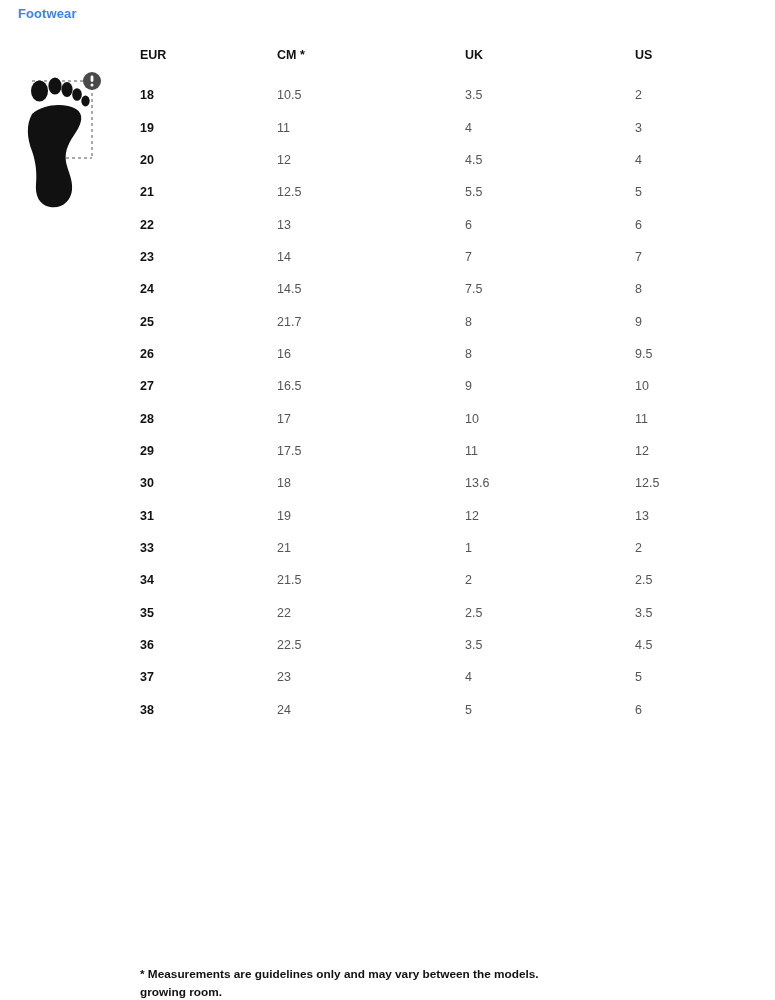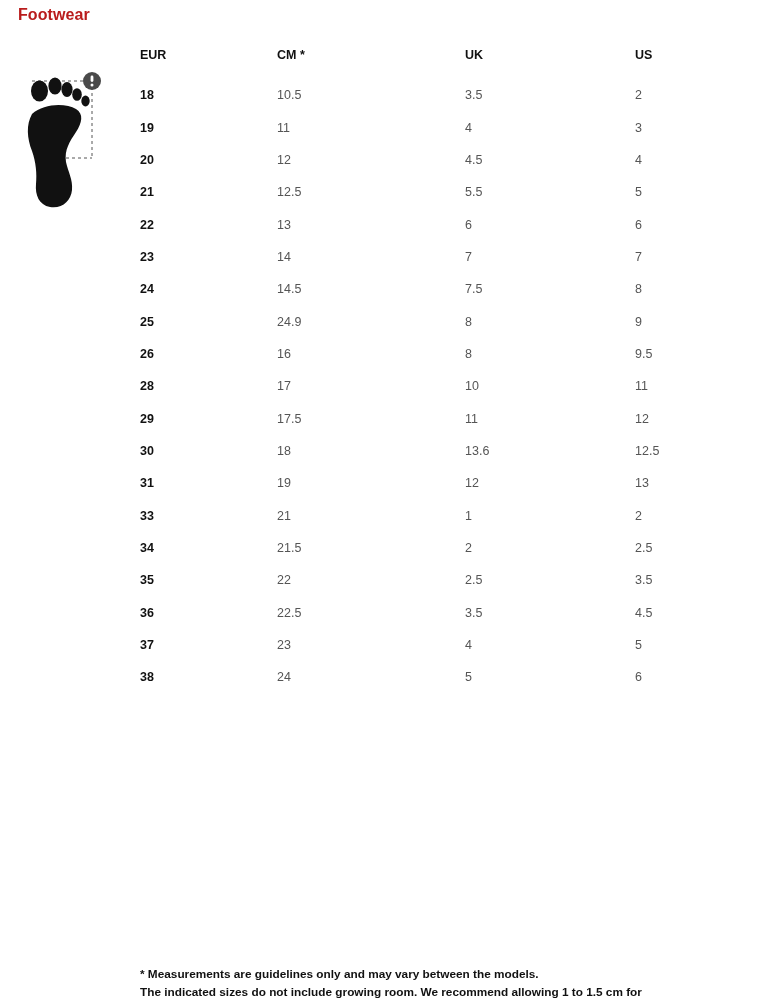--- a/index.html
+++ b/index.html
@@ -14,24 +14,24 @@
     position: relative;
     font-family: "Liberation Sans", sans-serif;
     color: #000000;
     overflow: hidden;
   }
 
   .page-title {
     position: absolute;
     left: 18px;
     top: 6px;
-    font-size: 16px;
+    font-size: 13px;
     font-weight: bold;
     letter-spacing: 0.1px;
-    color: #b91c1c;
+    color: #3b82f6;
   }
 
   
   .foot-figure {
     position: absolute;
     left: 24px;
     top: 62px;
     width: 100px;
     height: 155px;
   }
@@ -162,31 +162,37 @@
       <td class="col-us">7</td>
     </tr>
     <tr>
       <td class="col-eur">24</td>
       <td class="col-cm">14.5</td>
       <td class="col-uk">7.5</td>
       <td class="col-us">8</td>
     </tr>
     <tr>
       <td class="col-eur">25</td>
-      <td class="col-cm">24.9</td>
+      <td class="col-cm">21.7</td>
       <td class="col-uk">8</td>
       <td class="col-us">9</td>
     </tr>
     <tr>
       <td class="col-eur">26</td>
       <td class="col-cm">16</td>
       <td class="col-uk">8</td>
       <td class="col-us">9.5</td>
     </tr>
     <tr>
+      <td class="col-eur">27</td>
+      <td class="col-cm">16.5</td>
+      <td class="col-uk">9</td>
+      <td class="col-us">10</td>
+    </tr>
+    <tr>
       <td class="col-eur">28</td>
       <td class="col-cm">17</td>
       <td class="col-uk">10</td>
       <td class="col-us">11</td>
     </tr>
     <tr>
       <td class="col-eur">29</td>
       <td class="col-cm">17.5</td>
       <td class="col-uk">11</td>
       <td class="col-us">12</td>
@@ -237,15 +243,14 @@
       <td class="col-eur">38</td>
       <td class="col-cm">24</td>
       <td class="col-uk">5</td>
       <td class="col-us">6</td>
     </tr>
   </tbody>
 </table>
 
 <div class="footnote">
   <div>* Measurements are guidelines only and may vary between the models.</div>
-  <div>The indicated sizes do not include growing room. We recommend allowing 1 to 1.5 cm for</div>
   <div>growing room.</div>
 </div>
 
 </body></html>

